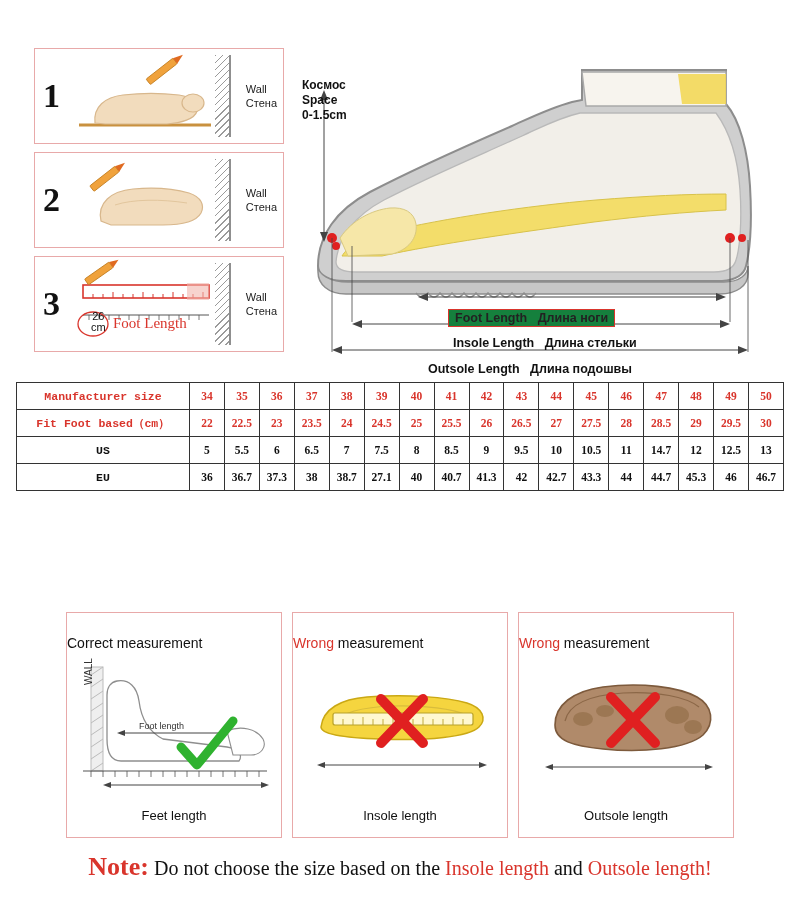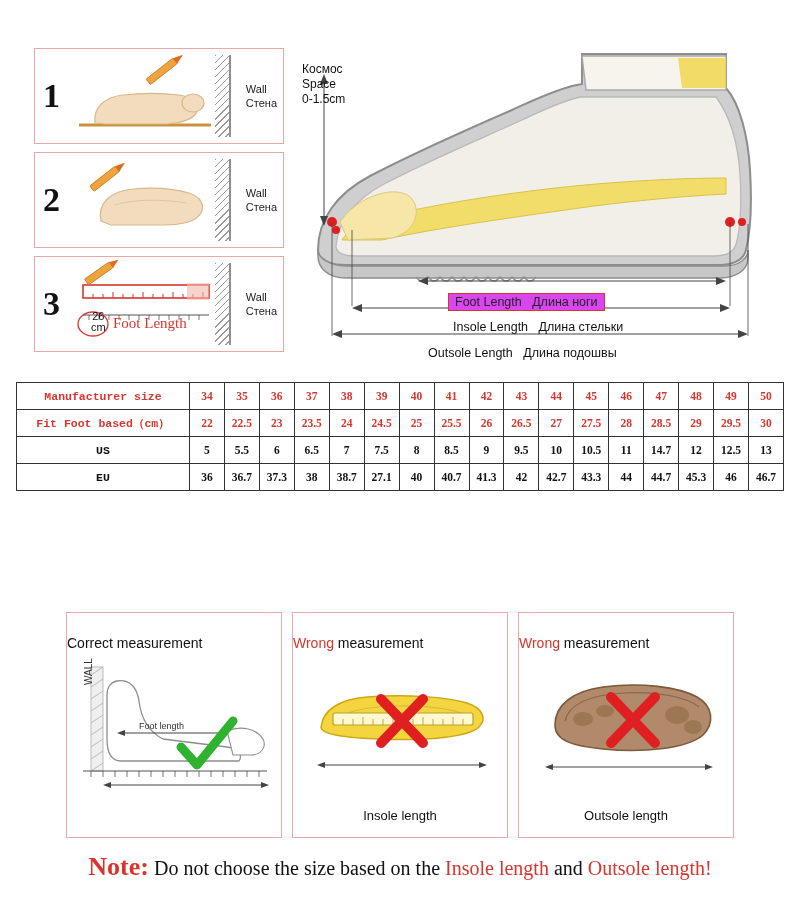--- a/index.html
+++ b/index.html
@@ -33,27 +33,27 @@
     font-size:11px; line-height:14px; color:#222; text-align:left;
   }
   .hatch {
     position:absolute; top:6px; bottom:6px; right:52px; width:14px;
     background:repeating-linear-gradient(135deg,#9a9a9a 0 1px,transparent 1px 5px);
     border-right:2px solid #8f8f8f;
   }
   .foot-art { position:absolute; left:40px; top:6px; right:70px; bottom:6px; }
 
   
-  .shoe-panel { position:absolute; left:296px; top:44px; width:470px; height:320px; }
+  .shoe-panel { position:absolute; left:296px; top:60px; width:470px; height:320px;font-weight:bold; }
   .space-label {
     position:absolute; left:6px; top:18px; font-size:12px; line-height:15px; color:#111;
   }
   .dim-label { position:absolute; font-size:12.5px; color:#111; white-space:nowrap; }
   .foot-length-box {
-    position:absolute; border:1.5px solid #d9352c; padding:1px 6px; background:#d946ef;
+    position:absolute; border:1.5px solid #d9352c; padding:1px 6px; background:#15803d;
     font-size:12.5px; white-space:nowrap;
   }
 
   
   .table-wrap { position:absolute; left:16px; top:382px; width:768px; }
   table.size {
     border-collapse:collapse; width:768px; table-layout:fixed;
     font-size:11.5px;
   }
   table.size td, table.size th {
@@ -439,20 +439,21 @@
               <line x1="170" y1="110" x2="170" y2="116"></line>
             <line x1="182" y1="110" x2="182" y2="116"></line>
           </g>
 
           <line x1="30" y1="124" x2="188" y2="124" stroke="#444" stroke-width="1"></line>
           <polygon points="26,124 34,121 34,127" fill="#444"></polygon>
           <polygon points="192,124 184,121 184,127" fill="#444"></polygon>
         </svg>
       </div>
       <div style="position:absolute;left:16px;top:72px;font-size:10px;color:#333;transform:rotate(-90deg);transform-origin:left top;">WALL</div>
+      <div class="cmp-caption">Feet length</div>
     </div>
 
     <div class="cmp-box c2">
       <div class="cmp-title">
         <span class="wrong">Wrong</span><span> measurement</span>
       </div>
       <div style="position:absolute;left:14px;top:56px;">
         <svg width="188" height="110" viewBox="0 0 188 110">
 
           <path d="M14 58 C16 40 34 30 60 28 C100 25 140 28 160 34 C176 39 180 50 172 58 C162 68 120 72 74 70 C40 69 14 66 14 58 Z" fill="#f5d53f" stroke="#caa814" stroke-width="1.5"></path>

